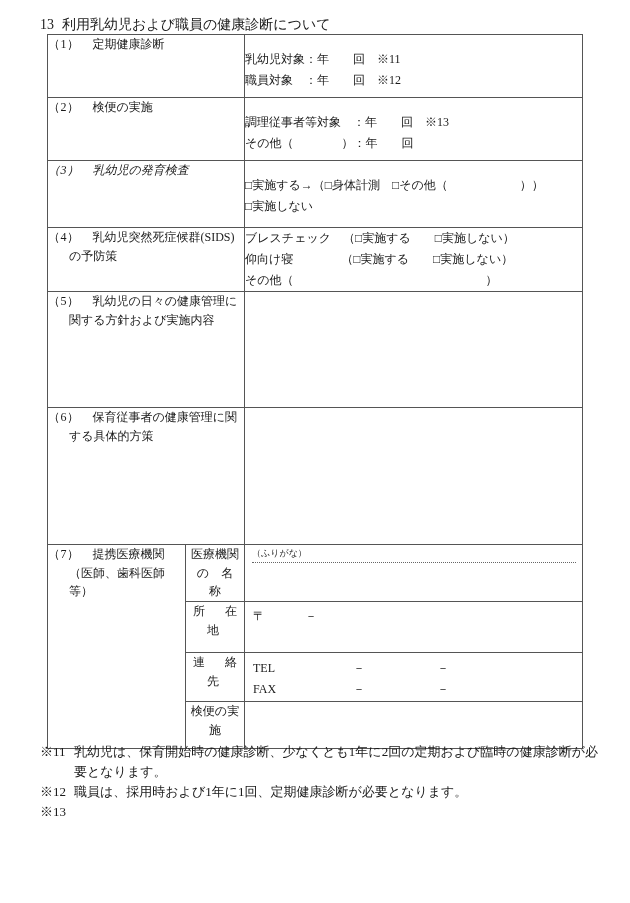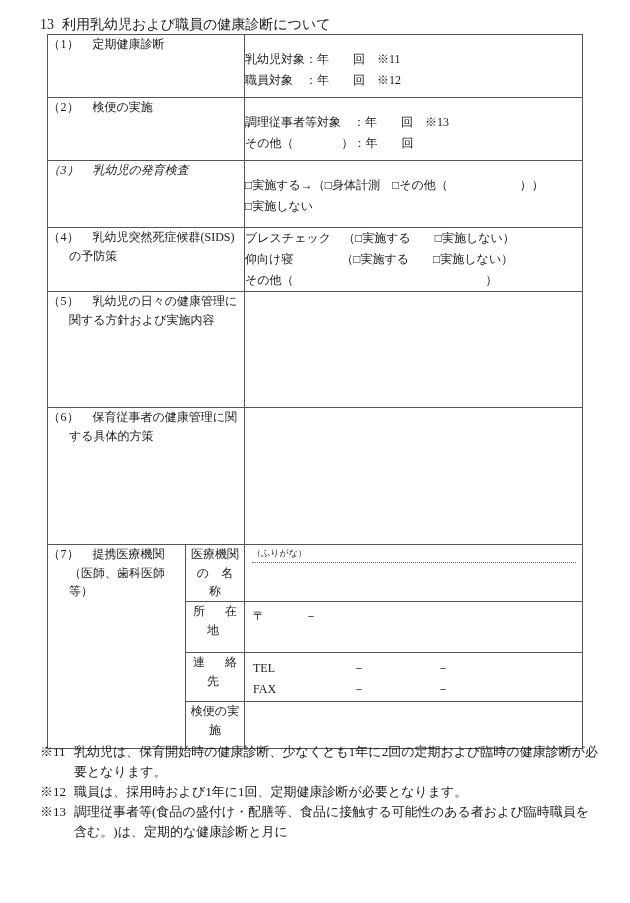--- a/index.html
+++ b/index.html
@@ -288,19 +288,18 @@
     <div class="note">
       <span class="marker">※12</span>
       <span class="note-body">
         <p>職員は、採用時および1年に1回、定期健康診断が必要となります。</p>
       </span>
     </div>
 
     <div class="note">
       <span class="marker">※13</span>
       <span class="note-body">
-        <p>調理従事者等(食品の盛付け・配膳等、食品に接触する可能性のある者および臨時職員を含む。)は、定期的な健康診断と月に</p>
       </span>
     </div>
 
   </div>
 
 </div>
 
 </body></html>

